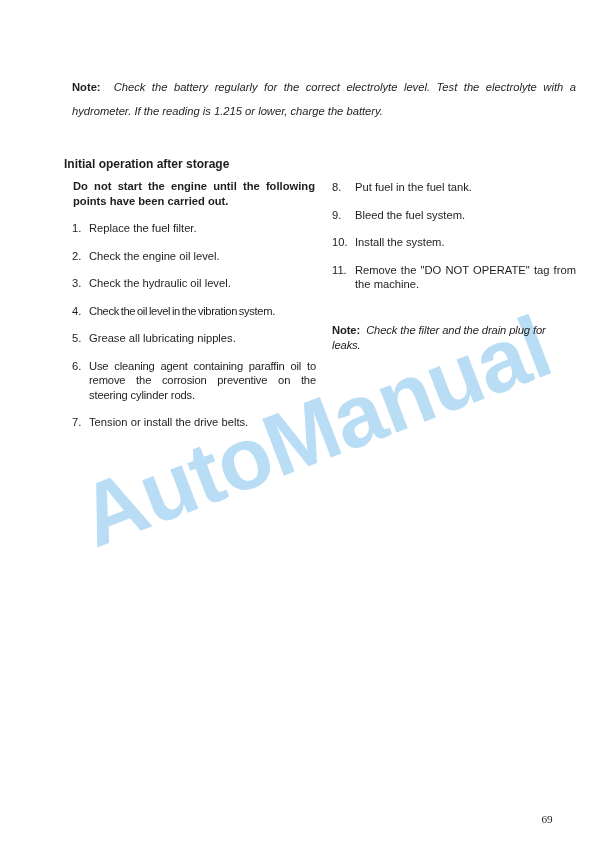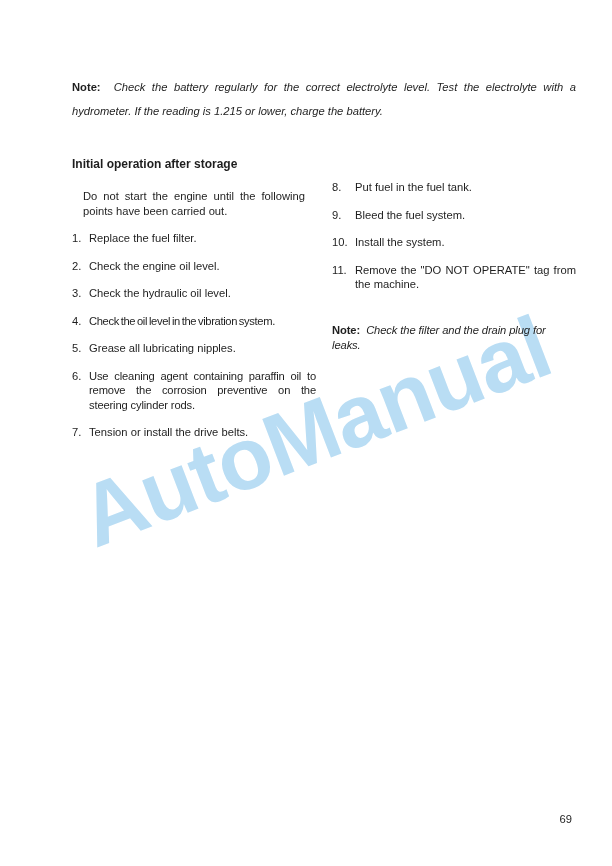--- a/index.html
+++ b/index.html
@@ -46,40 +46,41 @@
   }
   .note-label {
     font-weight: bold;
     font-style: normal;
   }
   .note-body {
     font-style: italic;
   }
   .heading {
     position: absolute;
-    left: 72px;
+    left: 64px;
     top: 147px;
     font-weight: bold;
     font-size: 12px;
   }
   .col-left {
     position: absolute;
     left: 72px;
     top: 178px;
     width: 244px;
   }
   .col-right {
     position: absolute;
     left: 332px;
     top: 178px;
     width: 244px;
   }
   .intro {
-    margin: 11px;
+    margin: 1px;
     text-align: justify;
+    font-weight: bold;
   }
   .item {
     display: flex;
     margin-top: 13px;
   }
   .col-left .item-num {
     flex: 0 0 17px;
   }
   .col-right .item-num {
     flex: 0 0 23px;
@@ -104,21 +105,22 @@
     letter-spacing: -0.1px;
   }
   .final-item {
     margin-top: 20px;
   }
   .page-number {
     position: absolute;
     left: 522px;
     top: 812px;
     width: 50px;
-    text-align: right;
+    text-align: center;
+    font-family: Liberation Serif, serif;
   }
 </style>
 </head>
 <body>
 
 <div class="page">
 
   <div class="watermark">AutoManual</div>
 
   <div class="content">

